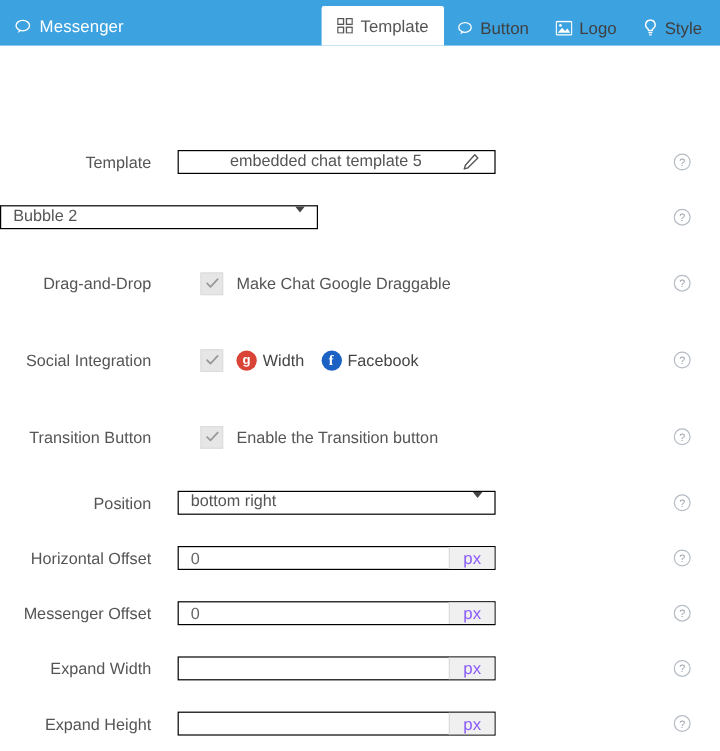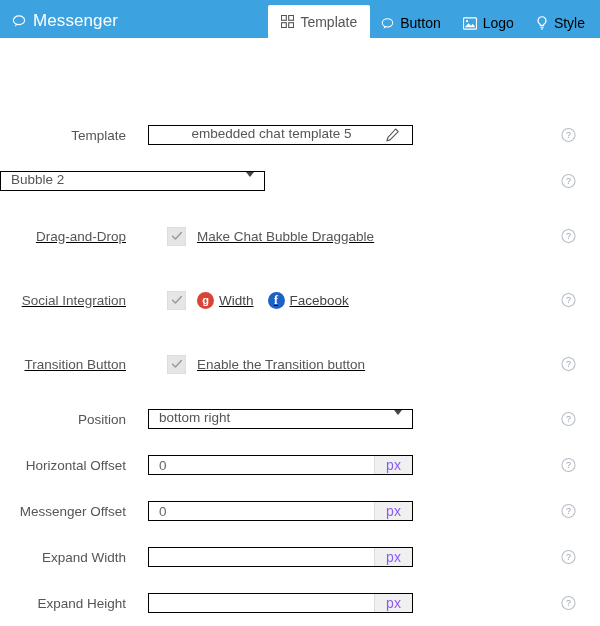--- a/index.html
+++ b/index.html
@@ -28,40 +28,40 @@
     display: flex;
     align-items: flex-end;
     justify-content: space-between;
   }
 
   .brand {
     display: flex;
     align-items: center;
     gap: 7px;
     color: #ffffff;
-    font-size: 17px;
+    font-size: 14px;
     padding: 0 0 9px 12px;
     letter-spacing: .1px;
   }
   .brand .brand-label { line-height: 1; }
 
   .tabs {
     display: flex;
     align-items: flex-end;
     height: 38px;
     padding-right: 4px;
   }
 
   .tab {
     display: flex;
     align-items: center;
     gap: 6px;
     height: 30px;
     padding: 0 11px 0 11px;
-    color: #000000;
+    color: #404040;
     font-size: 14px;
     line-height: 1;
     cursor: pointer;
     white-space: nowrap;
   }
   .tab.active {
     background: #ffffff;
     color: #555555;
     height: 33px;
     border-radius: 2px 2px 0 0;
@@ -75,21 +75,21 @@
   .form {
     padding-top: 74px;
   }
 
   .row {
     position: relative;
     display: flex;
     align-items: center;
     min-height: 46px;
   }
-  .row.r-tall { min-height: 64px; text-decoration: underline; }
+  .row.r-tall { min-height: 64px; }
 
   .lbl {
     width: 148px;
     text-align: right;
     padding-right: 22px;
     font-size: 13.5px;
     color: #555555;
     white-space: nowrap;
   }
 
@@ -275,21 +275,21 @@
 
     <div class="row r-tall">
       <div class="lbl">Drag-and-Drop</div>
       <div class="ctrl offset-x">
         <div class="cbox-wrap">
           <span class="cbox">
             <svg width="12" height="12" viewBox="0 0 12 12">
                 <path d="M1.6 6.2 L4.4 9 L10.4 2.6" fill="none" stroke="#9a9a9a" stroke-width="1.5" stroke-linecap="round" stroke-linejoin="round"></path>
               </svg>
           </span>
-          <span class="cb-label">Make Chat Bubble Draggable</span>
+          <span class="cb-label">Make Chat Google Draggable</span>
         </div>
       </div>
       <span class="help ico">
         <svg width="15" height="15" viewBox="0 0 16 16">
             <circle cx="8" cy="8" r="7" fill="none" stroke="#b6bcc4" stroke-width="1.1"></circle>
             <text x="8" y="11.6" font-size="9.5" fill="#98a0a8" text-anchor="middle" font-family="Liberation Sans, sans-serif">?</text>
           </svg>
       </span>
     </div>
 

